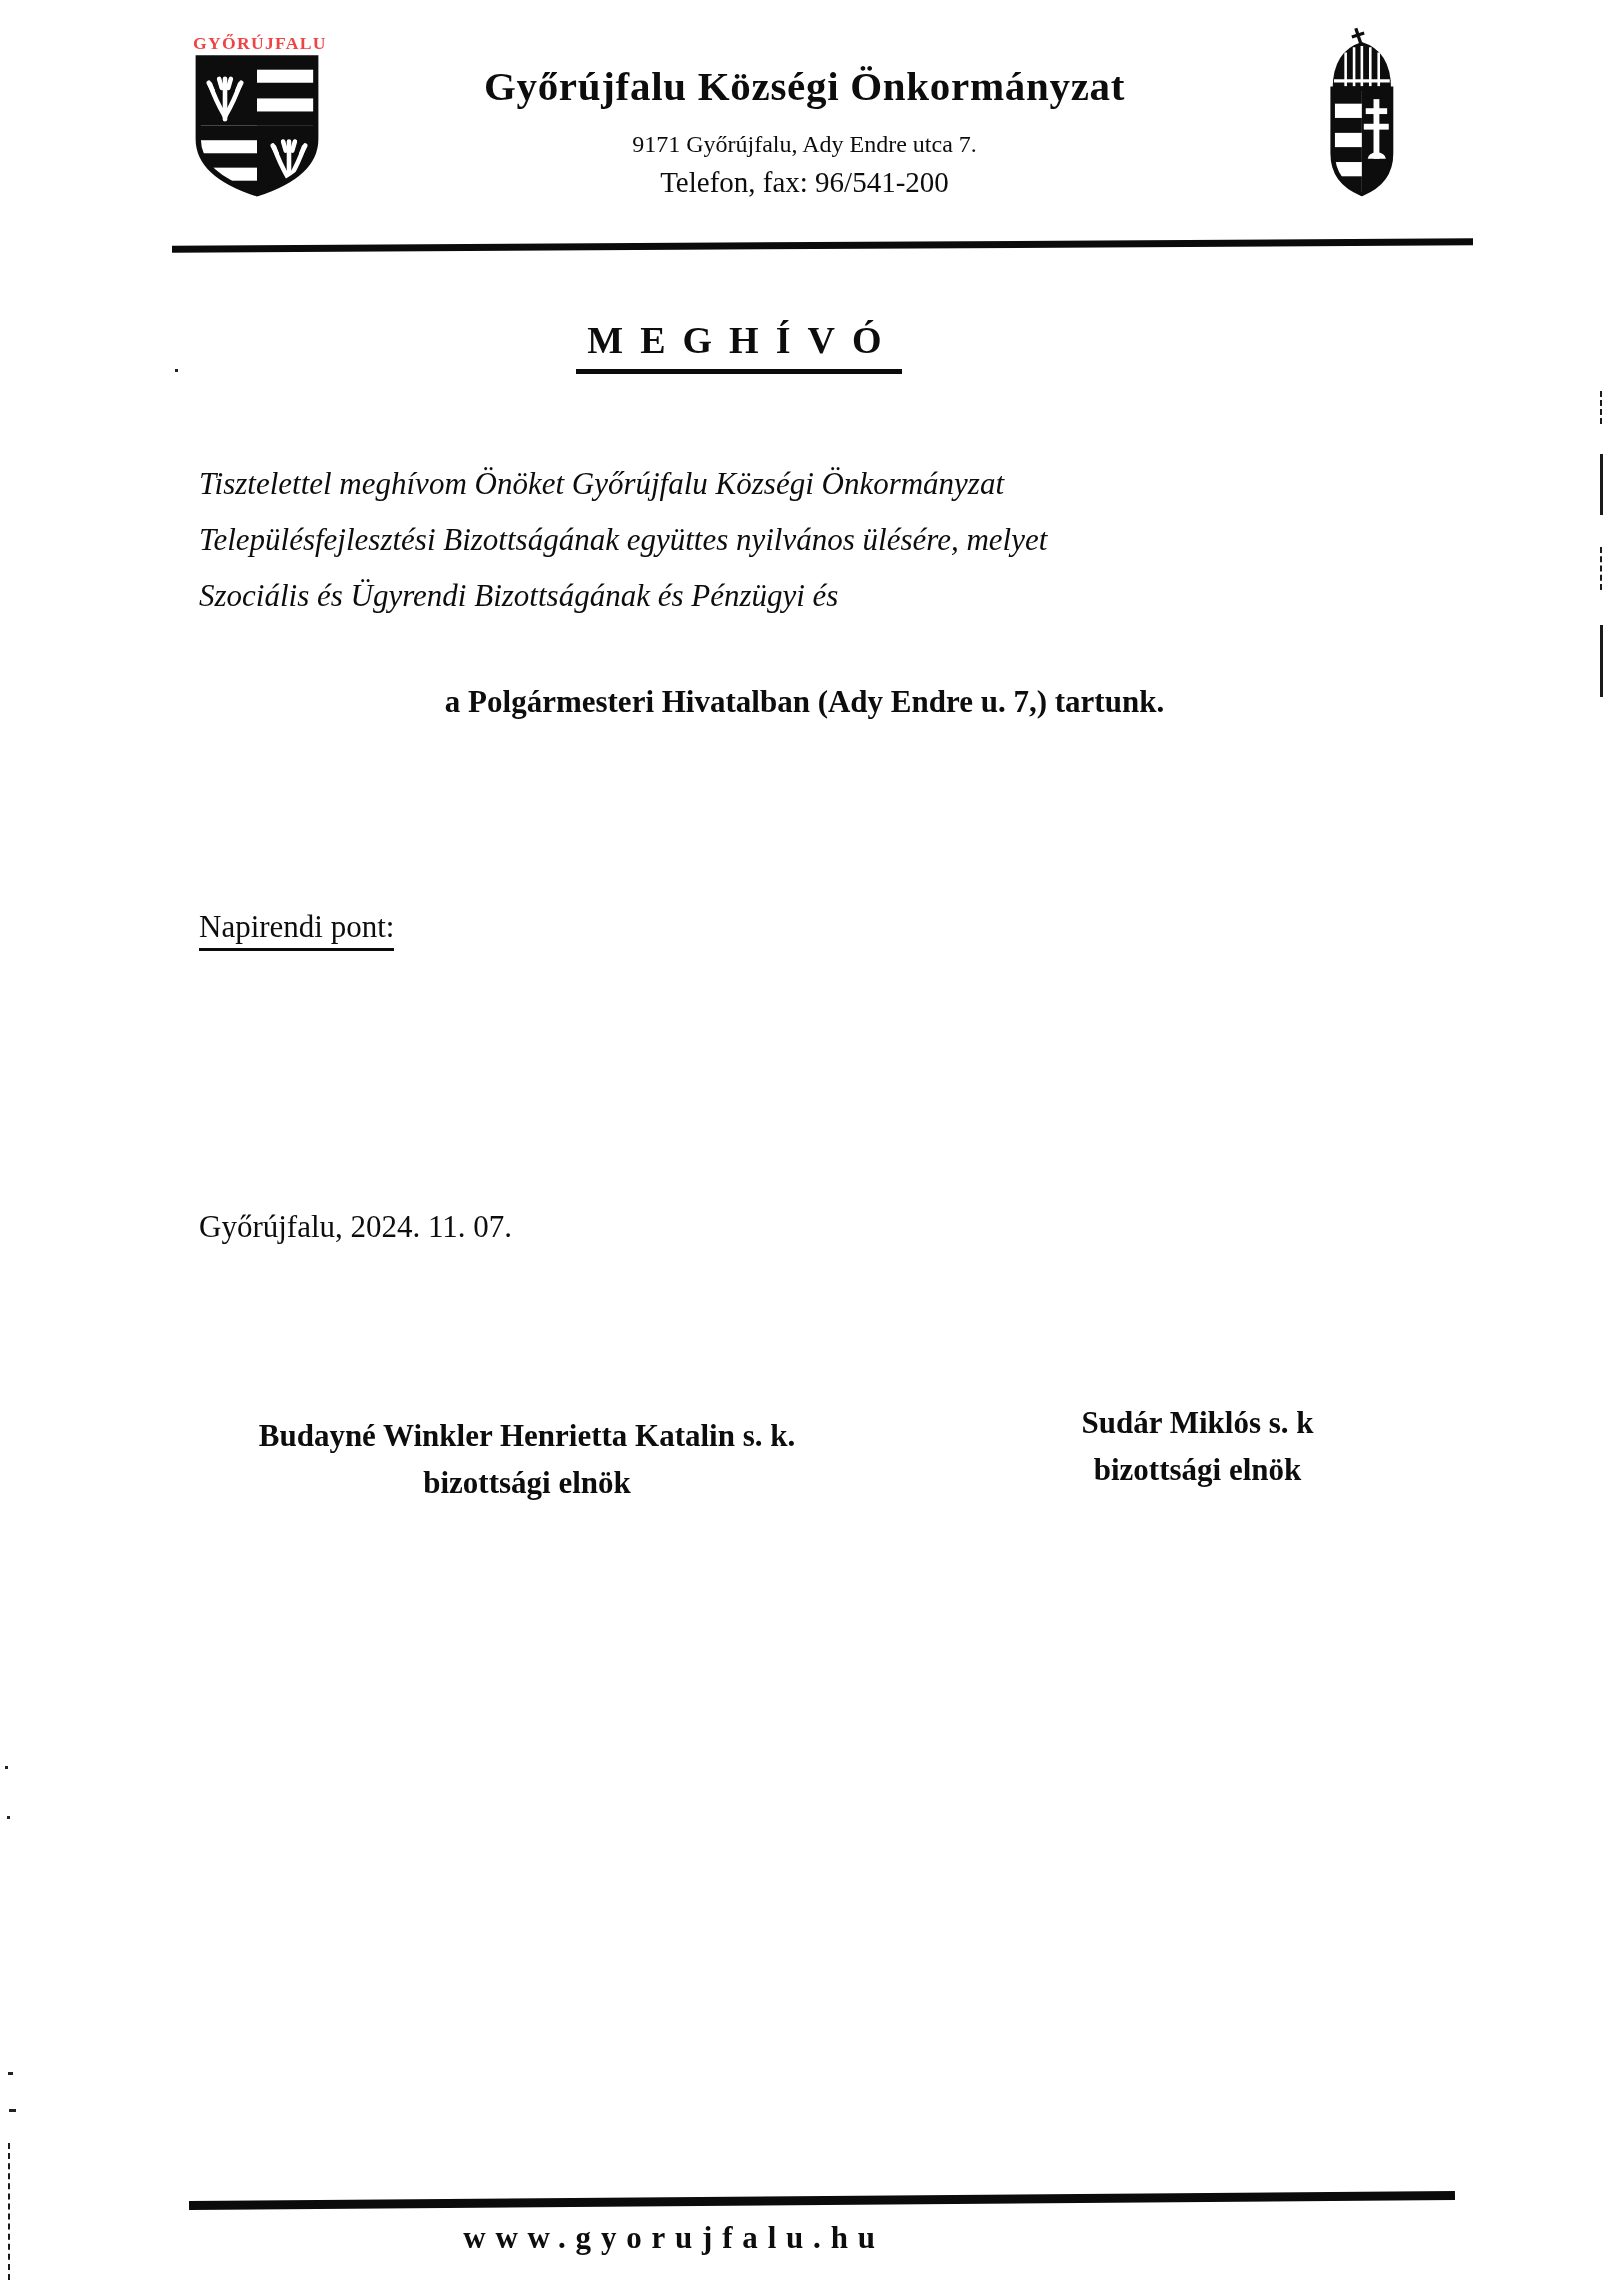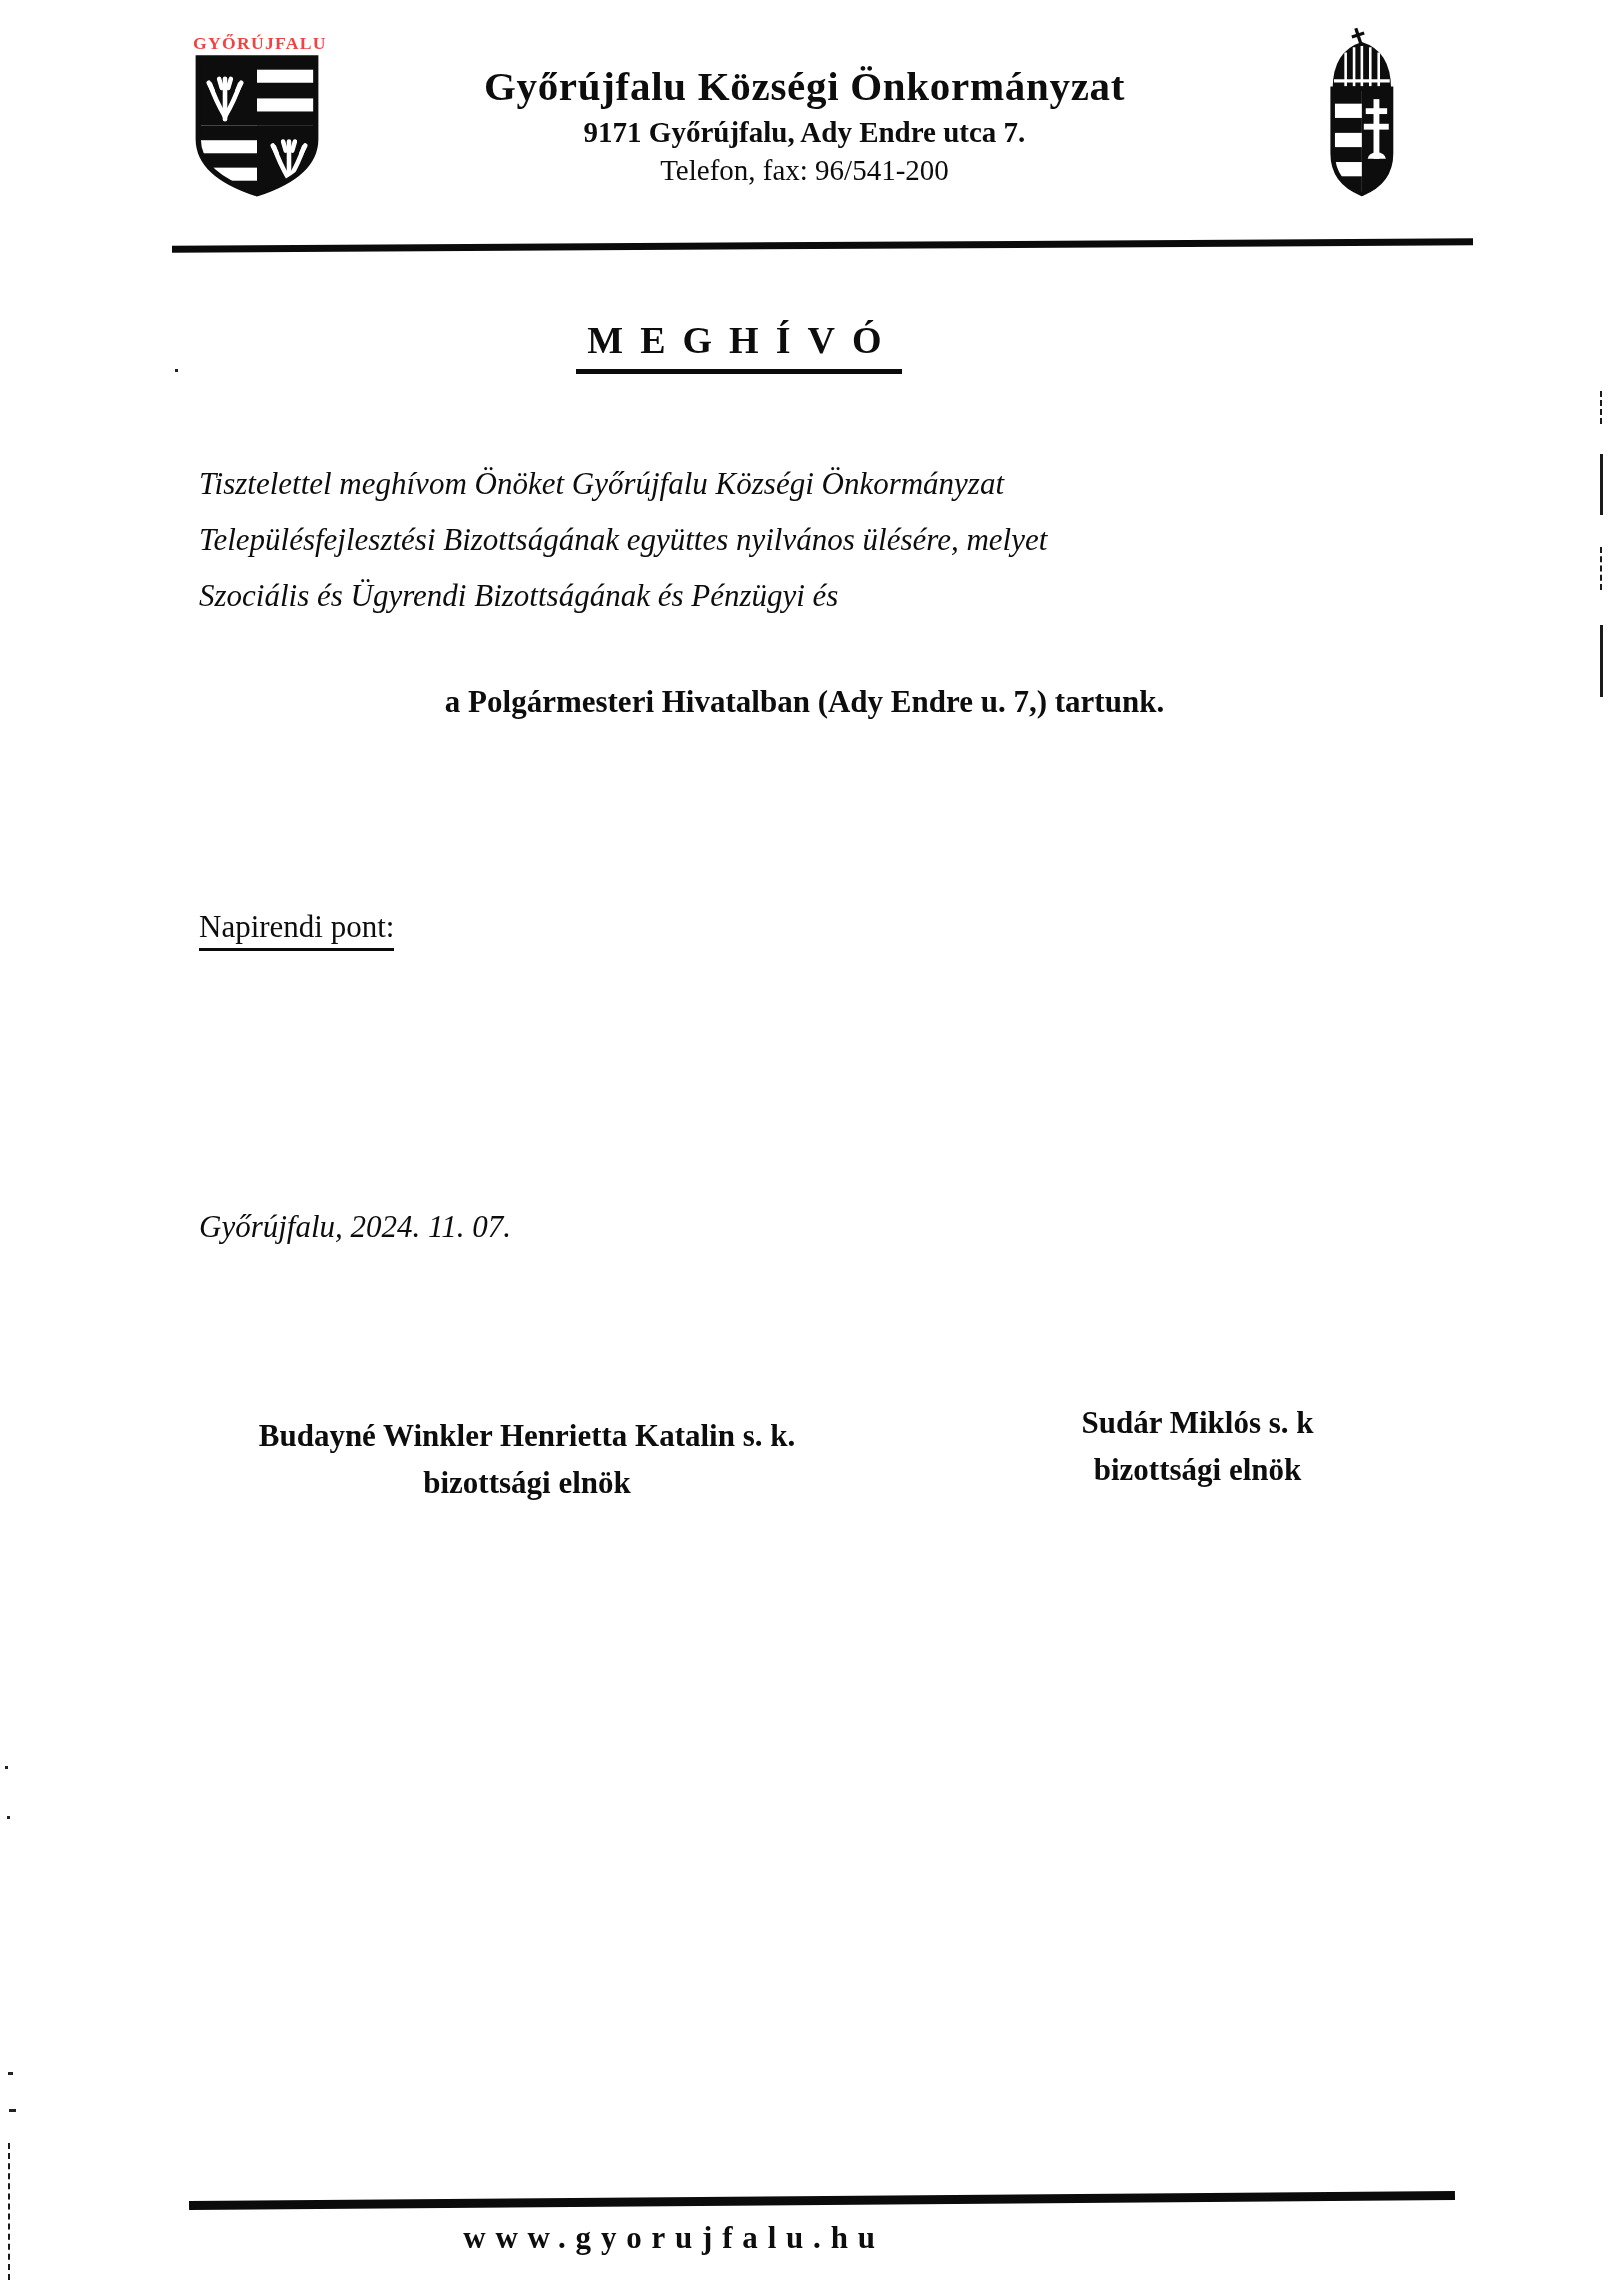--- a/index.html
+++ b/index.html
@@ -11,21 +11,21 @@
     font-family:"Liberation Serif","DejaVu Serif",serif;
     color:#0d0d0d;
     overflow:hidden;
   }
   
   .logo-left{position:absolute;left:193px;top:34px;width:128px;text-align:center;}
   .logo-caption{font-size:17.6px;font-weight:bold;letter-spacing:1.3px;line-height:19.5px;color:#ef4444;}
   .arms-right{position:absolute;left:1321px;top:26px;width:83px;height:180px;}
   .header-text{position:absolute;left:0;top:63px;width:1609px;text-align:center;}
   .org-name{font-size:41px;font-weight:bold;line-height:46px;letter-spacing:0.7px;}
-  .org-address{font-size:29px;line-height:38px;margin-top:4px;font-weight:bold;}
+  .org-address{font-size:24px;line-height:38px;margin-top:16px;}
   .org-phone{font-size:29px;line-height:38px;}
   .rule{position:absolute;background:#0b0b0b;}
   .rule.header{left:172px;top:242px;width:1301px;height:6.5px;transform:rotate(-0.32deg);}
   .rule.footer{left:189px;top:2196px;width:1266px;height:8.5px;transform:rotate(-0.45deg);}
   
   .doc-title-wrap{position:absolute;left:0;top:318px;width:1478px;text-align:center;}
   .doc-title{
     display:inline-block;
     font-size:38px;font-weight:bold;
     letter-spacing:17px;
@@ -43,21 +43,21 @@
   .when{position:absolute;left:0;top:673px;width:1609px;text-align:center;font-weight:bold;}
   .when .line{font-size:31px;line-height:57px;}
   .agenda-heading{
     position:absolute;left:199px;top:909px;
     font-size:31px;font-weight:normal;
     display:inline-block;padding-bottom:2.6px;border-bottom:3.3px solid #0b0b0b;text-align:center;
   }
   .agenda{position:absolute;left:290px;top:989px;width:1146px;}
   .agenda .item{font-size:31px;line-height:49px;font-weight:bold;}
   .agenda .presenter{font-size:31px;line-height:49px;}
-  .dateline{position:absolute;left:199px;top:1209px;font-size:31px;font-style:italic;}
+  .dateline{position:absolute;left:199px;top:1209px;font-size:31px;}
   
   .sig{position:absolute;text-align:center;font-weight:bold;}
   .sig .name{font-size:31px;line-height:47px;}
   .sig .role{font-size:31px;line-height:47px;}
   .sig.left{left:195px;top:1412px;width:664px;}
   .sig.right{left:989px;top:1399px;width:417px;}
   
   .site{position:absolute;left:0;top:2220px;width:1348px;text-align:center;
         font-size:31px;font-weight:bold;letter-spacing:9.8px;}
   

